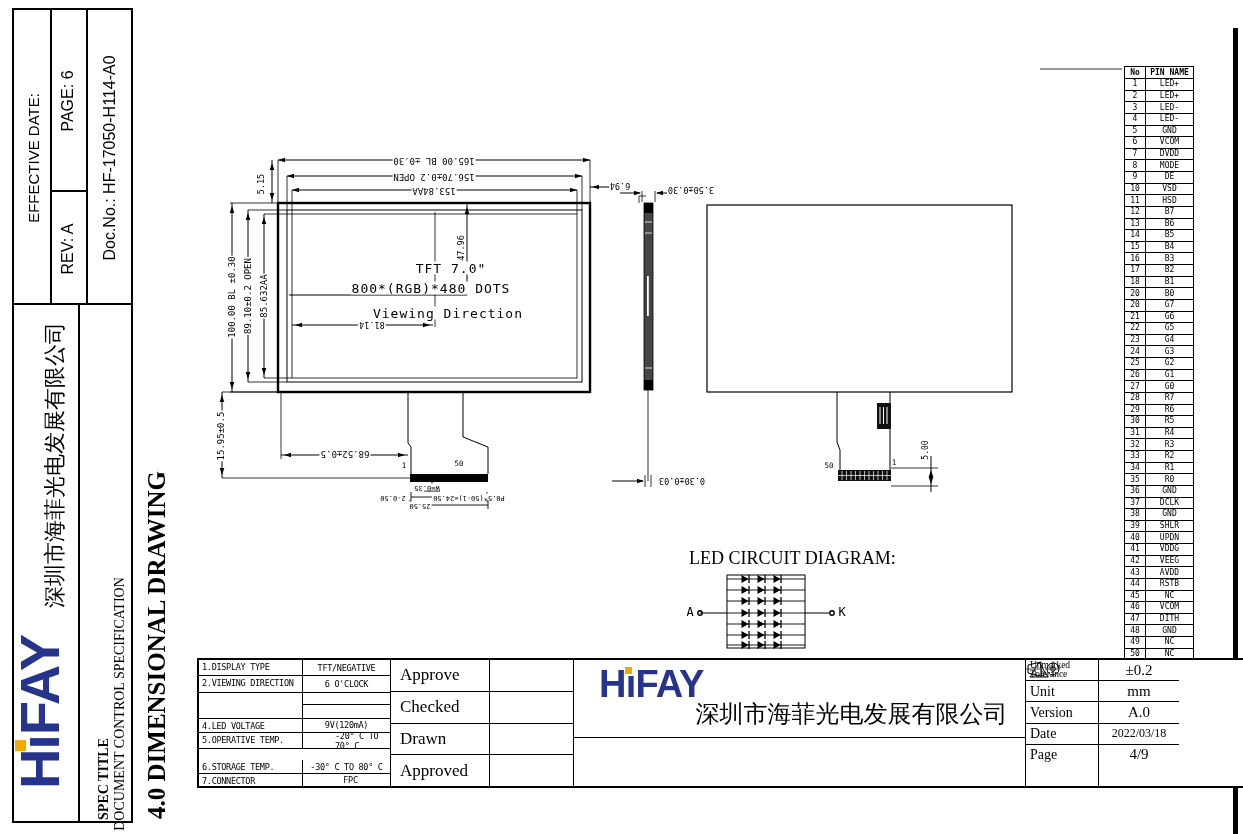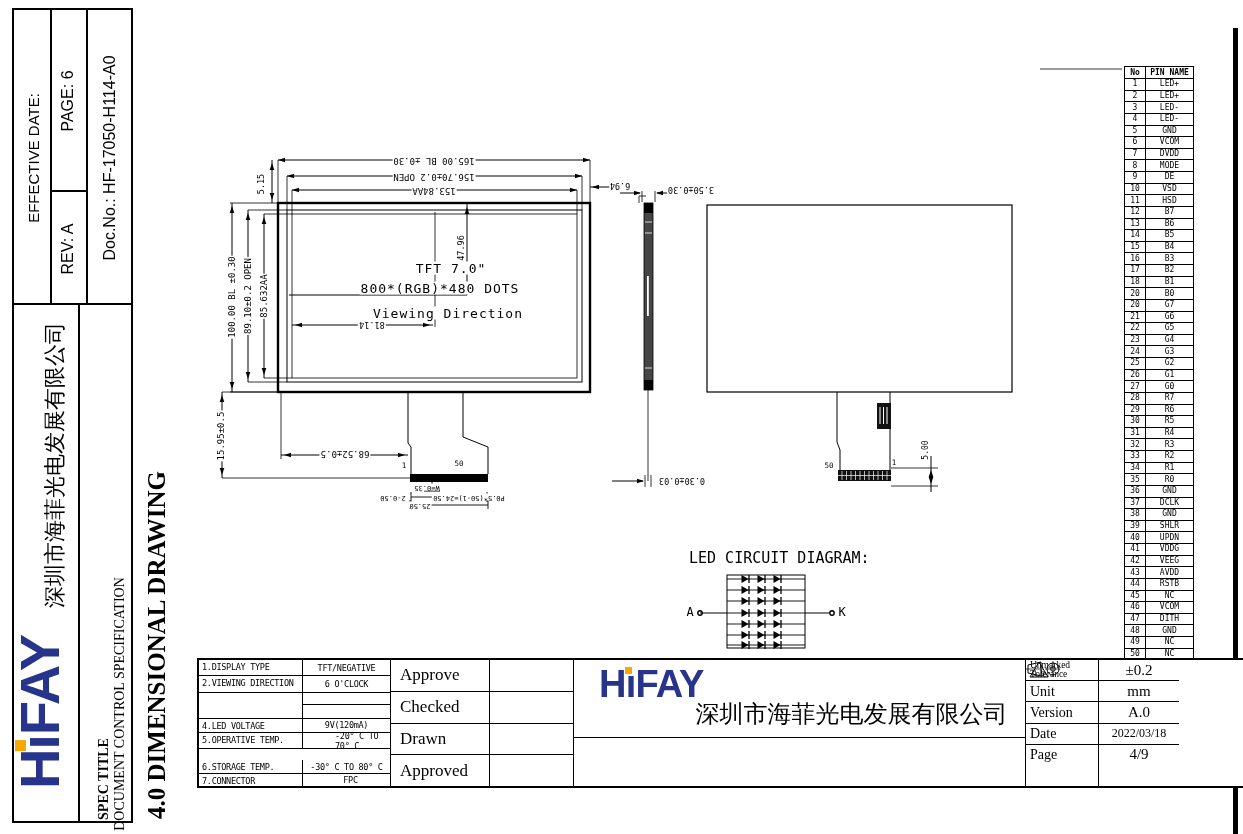--- a/index.html
+++ b/index.html
@@ -7,21 +7,21 @@
   .page{position:relative;width:1243px;height:834px;background:#fff;overflow:hidden;
         font-family:"DejaVu Sans Mono",monospace;color:#000;}
   svg{position:absolute;left:0;top:0;}
   
   .lbl{position:absolute;white-space:nowrap;font:9px "DejaVu Sans Mono",monospace;
        background:#fff;padding:0 1px;transform:translate(-50%,-50%);z-index:5;line-height:1;}
   .rot90{transform:translate(-50%,-50%) rotate(-90deg);}
   .rot180{transform:translate(-50%,-50%) rotate(180deg);}
   .lbl-left{transform:translate(0,-50%);}
   .s7{font-size:7px;}.s75{font-size:7.5px;}.s8{font-size:8px;}.s85{font-size:8.5px;}
-  .s12{font-size:12px;}.s125{font-size:15px;}.s13{font-size:13px;letter-spacing:1px;}
+  .s12{font-size:12px;}.s125{font-size:18px;font-family:Liberation Serif, serif;}.s13{font-size:13px;letter-spacing:1px;}
   .nobg{background:transparent;}
   .vline,.hline{position:absolute;background:#000;z-index:2;}
   
   .sb-box{position:absolute;left:12px;top:8px;width:121px;height:815px;border:2px solid #000;z-index:3;}
   .rl{position:absolute;width:0;height:0;z-index:6;}
   .rl>span{display:inline-block;white-space:nowrap;line-height:1;}
   .sb-txt{font-family:"Liberation Sans",sans-serif;font-size:16px;}
   .sb-serif{font-family:"Liberation Serif",serif;}
   
   .hifay{position:relative;display:inline-block;font-family:"Liberation Sans",sans-serif;
@@ -270,21 +270,21 @@
   <div class="lbl rot180" style="left:434px;top:176px">156.70±0.2 OPEN</div>
   <div class="lbl rot180" style="left:434px;top:190px">153.84AA</div>
   <div class="lbl rot90 s85" style="left:261px;top:184px">5.15</div>
   <div class="lbl rot180 s85" style="left:620px;top:186px">6.94</div>
   <div class="lbl rot90" style="left:232px;top:297px">100.00 BL ±0.30</div>
   <div class="lbl rot90" style="left:248px;top:296px">89.10±0.2 OPEN</div>
   <div class="lbl rot90" style="left:264px;top:296px">85.632AA</div>
   <div class="lbl rot90 s85" style="left:461px;top:248px">47.96</div>
   <div class="lbl rot180 s85" style="left:372px;top:325px">81.14</div>
   <div class="lbl s13" style="left:451px;top:268px">TFT 7.0"</div>
-  <div class="lbl s13" style="left:440px;top:288px">800*(RGB)*480   DOTS</div>
+  <div class="lbl s13" style="left:431px;top:288px">800*(RGB)*480   DOTS</div>
   <div class="lbl s13" style="left:448px;top:313px">Viewing  Direction</div>
   <div class="lbl rot90" style="left:221px;top:436px">15.95±0.5</div>
   <div class="lbl rot180" style="left:345px;top:453px">68.52±0.5</div>
   <div class="lbl s75 nobg" style="left:404px;top:466px">1</div>
   <div class="lbl s75 nobg" style="left:459px;top:464px">50</div>
   <div class="lbl rot180 s7" style="left:427px;top:487px">W=0.35</div>
   <div class="lbl rot180 s7" style="left:393px;top:497px">2-0.50</div>
   <div class="lbl rot180 s7" style="left:469px;top:497px">P0.5*(50-1)=24.50</div>
   <div class="lbl rot180 s7" style="left:420px;top:505px">25.50</div>
   <div class="lbl rot180 s85" style="left:691px;top:190px">3.50±0.30</div>

